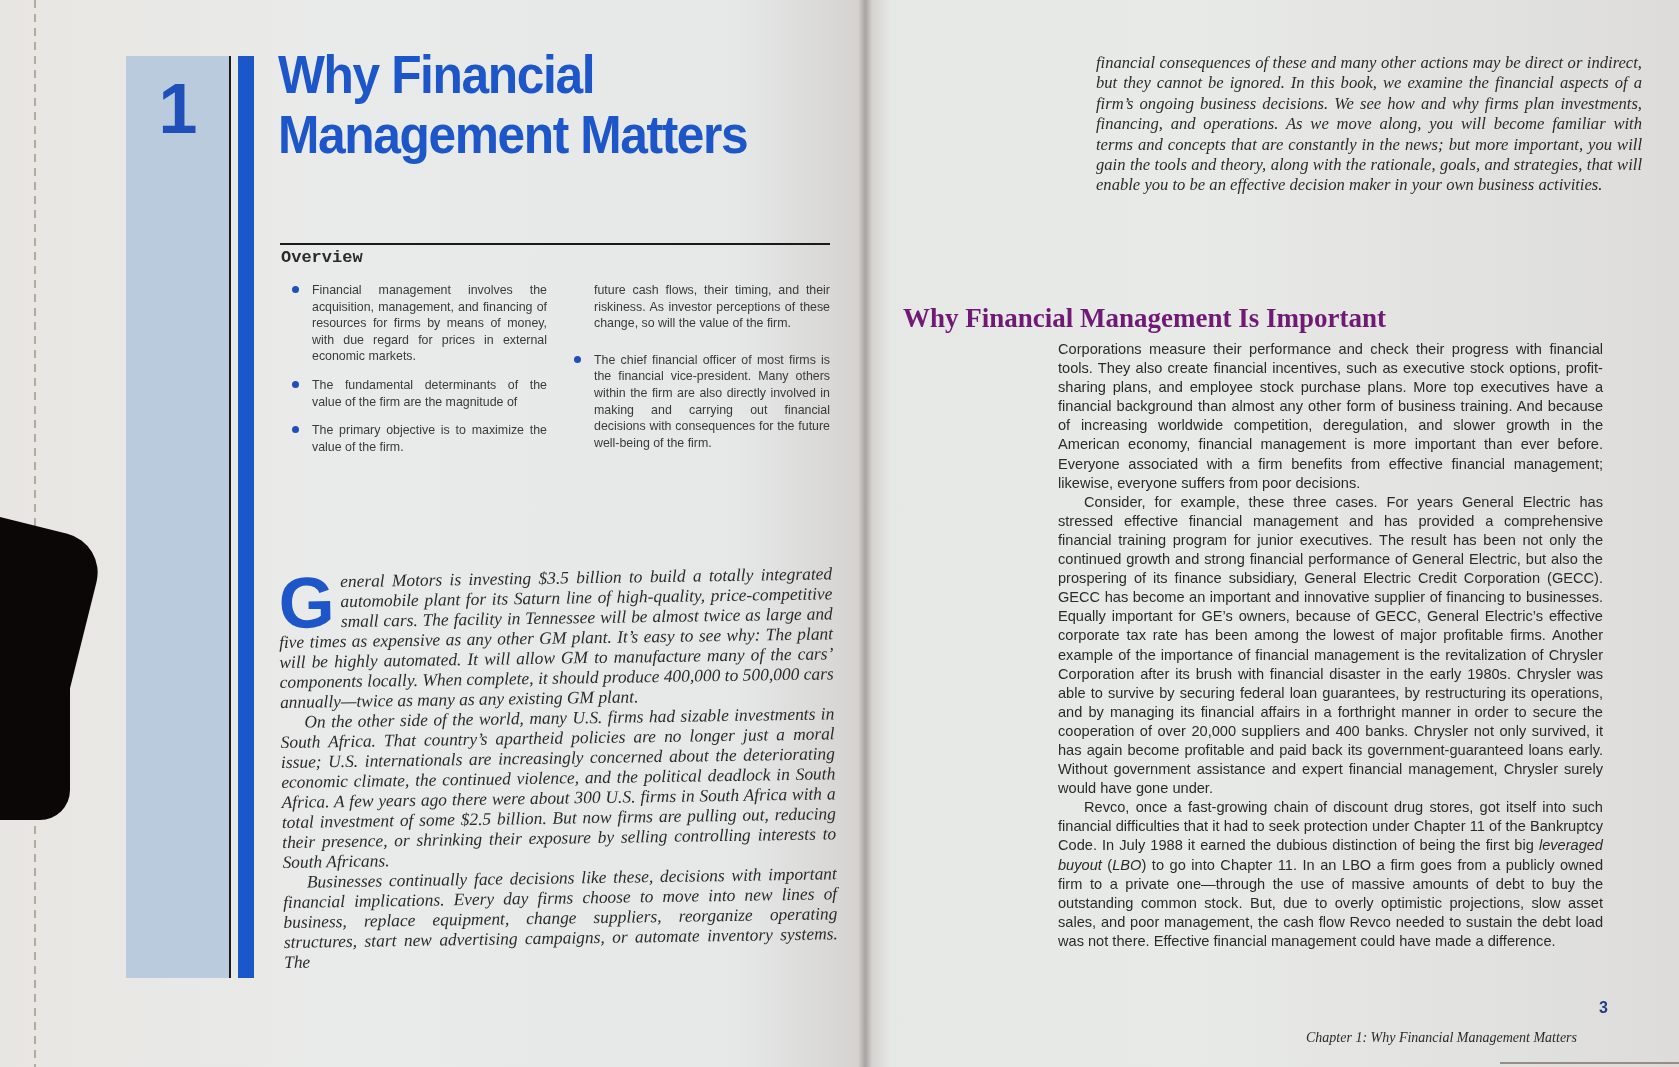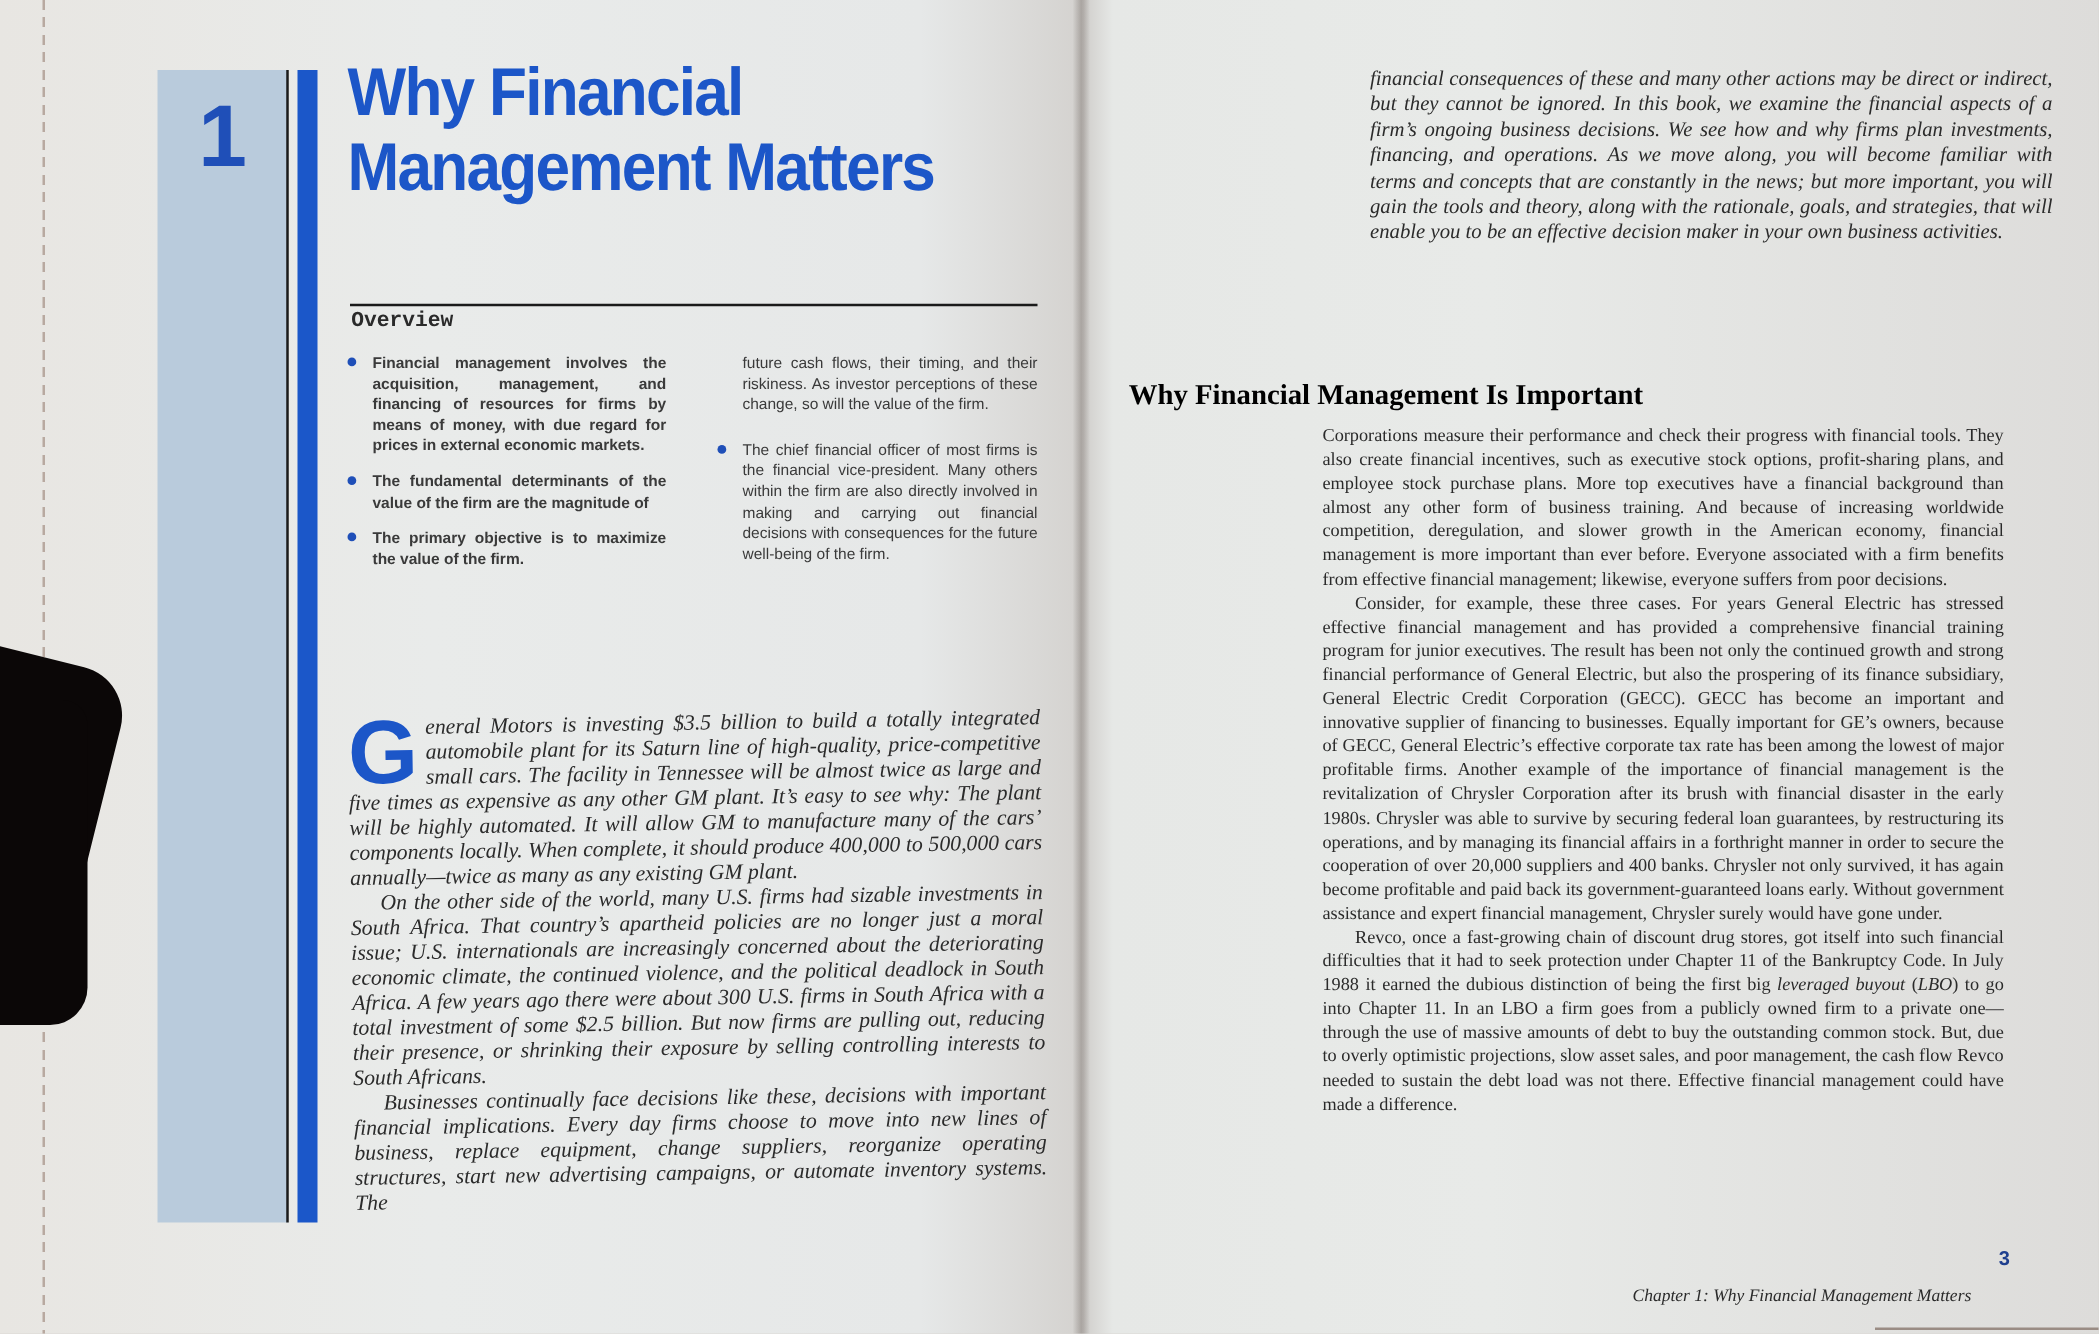--- a/index.html
+++ b/index.html
@@ -50,21 +50,21 @@
   }
   .overview-title {
     position: absolute; left: 281px; top: 248px;
     font-family: Liberation Mono, monospace; font-weight: bold; font-size: 17px; color: #2a2a2a;
   }
   .overview-col {
     position: absolute; top: 282px; width: 255px;
     font-family: "Liberation Sans", sans-serif; font-size: 12.4px; line-height: 16.6px; color: #3a3a3a;
     text-align: justify;
   }
-  .overview-col.c1 { left: 278px; font-weight: bold; }
+  .overview-col.c1 { left: 292px; }
   .overview-col.c2 { left: 574px; width: 256px; }
   .bullet { position: relative; padding-left: 20px; margin-bottom: 12px; }
   .bullet .dot {
     position: absolute; left: 0; top: 4px; width: 7px; height: 7px; border-radius: 50%; background: #1f4fb8;
   }
   .cont { margin-bottom: 20px; padding-left: 20px; }
 
   .intro {
     position: absolute; left: 278px; top: 572px; width: 554px;
     font-family: "Liberation Serif", serif; font-style: italic; font-size: 17.4px; line-height: 20px;
@@ -88,25 +88,25 @@
     border-radius: 0 20px 30px 0;
   }
 
   .right-cont {
     position: absolute; left: 1056px; top: 53px; width: 546px;
     font-family: "Liberation Serif", serif; font-style: italic; font-size: 16.6px; line-height: 20.4px;
     color: #2b2b2b; text-align: justify; margin-left: 40px;
   }
   .section-heading {
     position: absolute; left: 903px; top: 303px;
-    font-family: "Liberation Serif", serif; font-weight: bold; font-size: 23px; color: #000000;
+    font-family: "Liberation Serif", serif; font-weight: bold; font-size: 27px; color: #701a75;
   }
   .right-body {
     position: absolute; left: 1058px; top: 340px; width: 545px;
-    font-family: Liberation Serif, serif; font-size: 14.6px; line-height: 19.1px; color: #2a2a2a;
+    font-family: Liberation Sans, sans-serif; font-size: 14.6px; line-height: 19.1px; color: #2a2a2a;
     text-align: justify;
   }
   .right-body p { margin: 0; text-indent: 26px; }
   .right-body p.first { text-indent: 0; }
   .right-body em { font-style: italic; }
   .footer-text {
     position: absolute; left: 1306px; top: 1002px;
     font-family: "Liberation Serif", serif; font-style: italic; font-size: 14px; color: #2a2a2a; margin-top: 28px;
   }
   .page-number {

